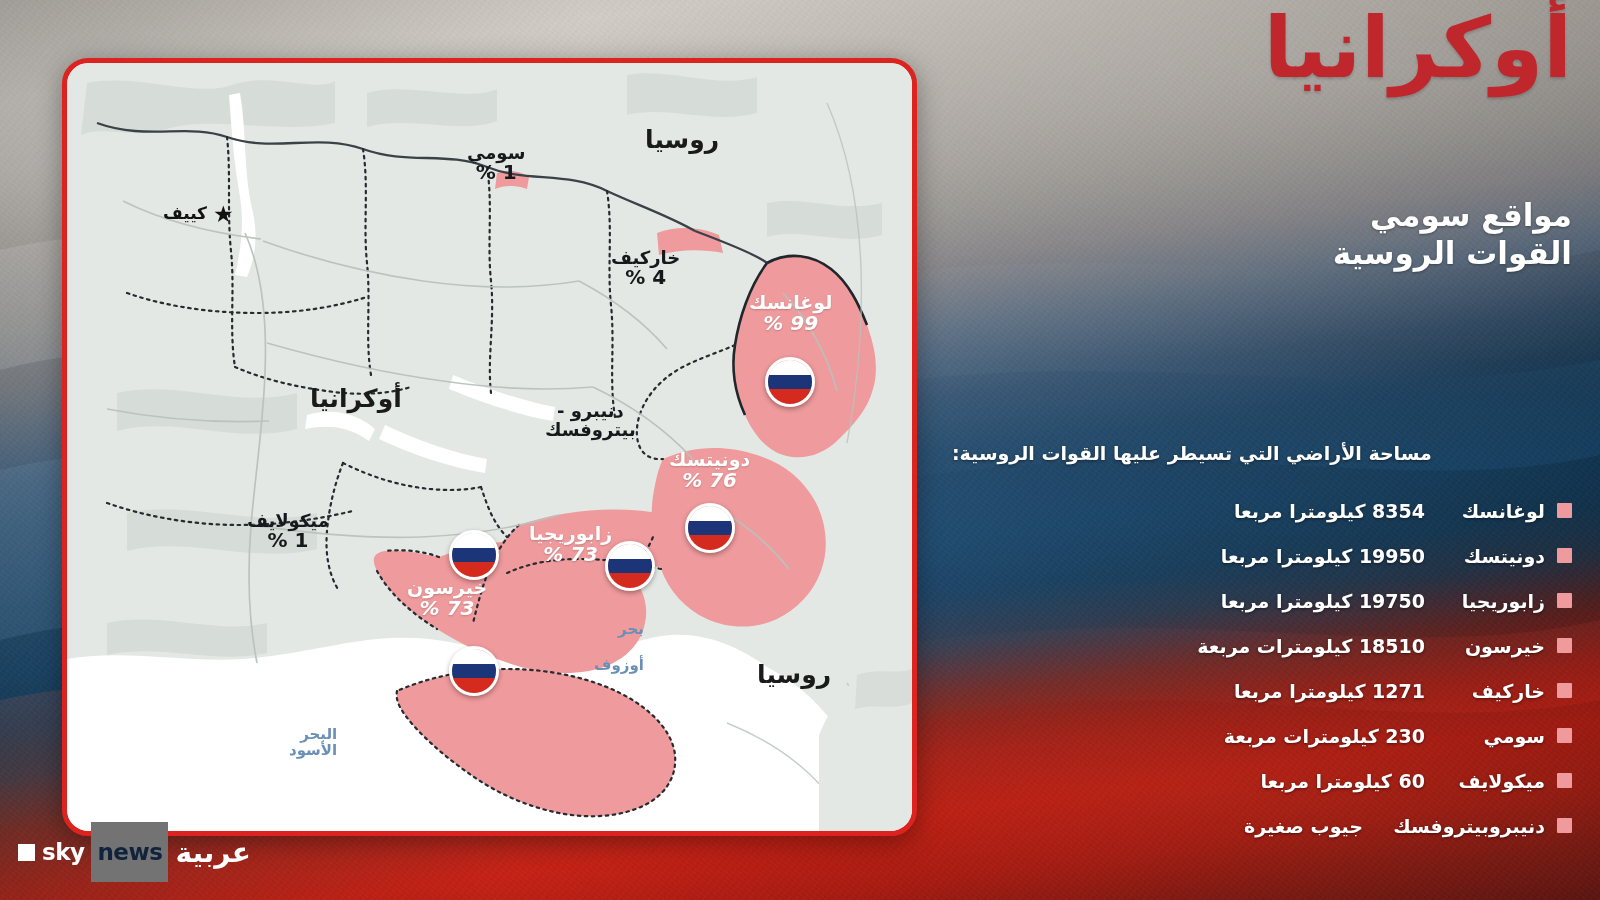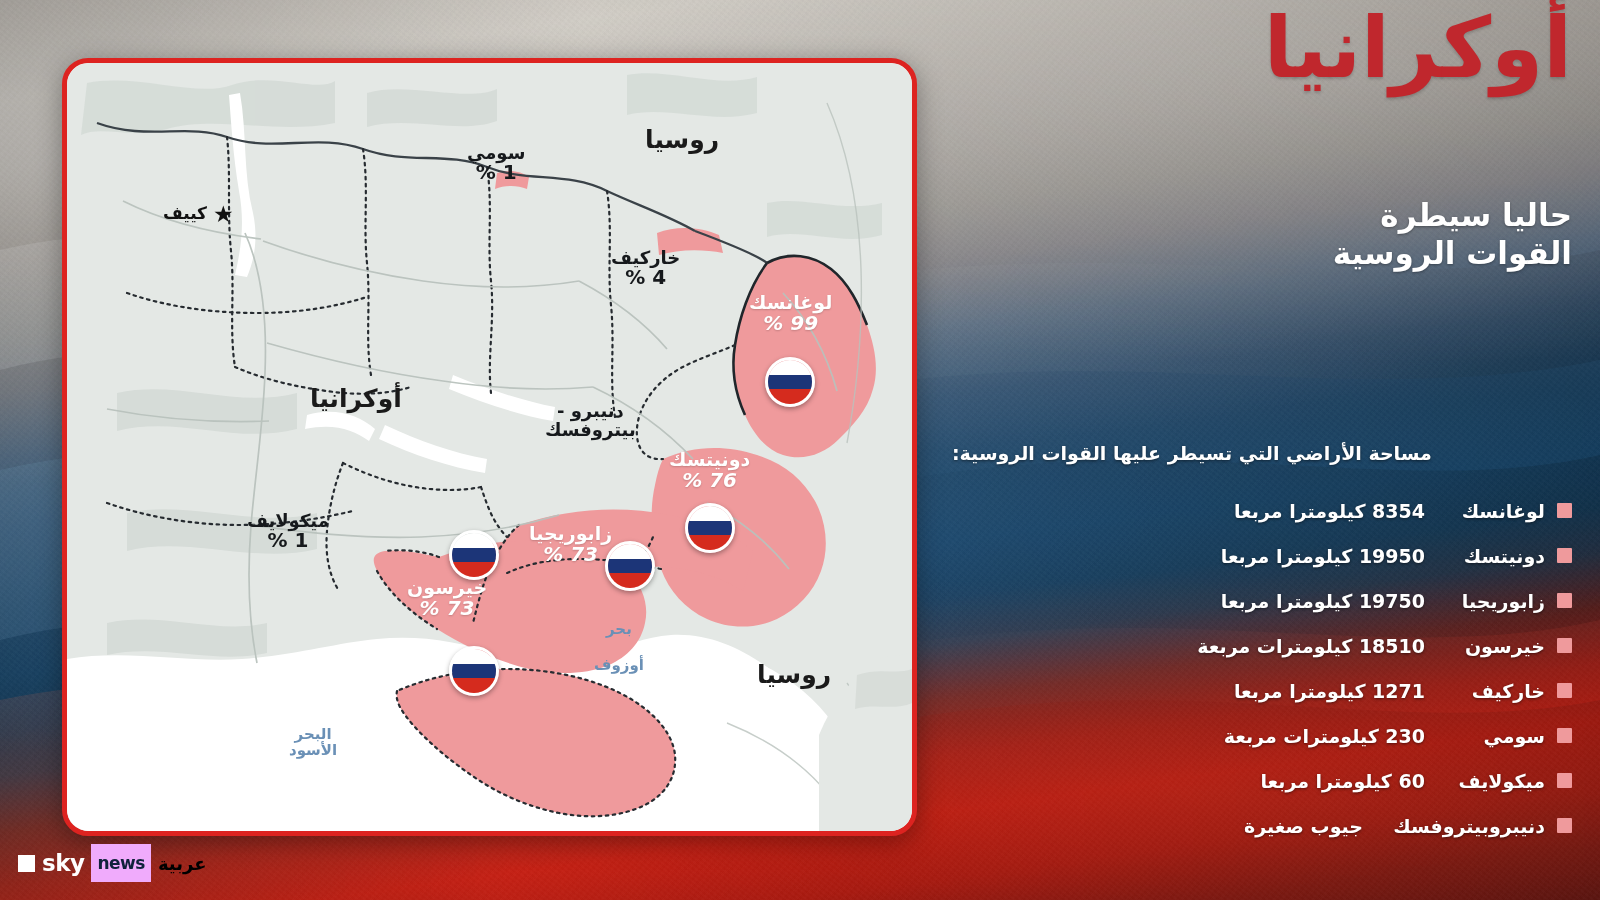--- a/index.html
+++ b/index.html
@@ -53,21 +53,21 @@
   }
   #map-svg{position:absolute;inset:0;width:100%;height:100%;display:block;}
 
   .map-label{
     position:absolute;text-align:center;line-height:1.08;
     font-weight:bold;white-space:nowrap;pointer-events:none;
   }
   .lbl-country{color:#1a1a1a;font-size:25px;}
   .lbl-oblast-out{color:#16191c;font-size:18px;}
   .lbl-oblast-in{color:#ffffff;font-size:19px;text-shadow:0 1px 2px rgba(0,0,0,.18);}
-  .lbl-sea{color:#6a90b6;font-size:15px;}
+  .lbl-sea{color:#6a90b6;font-size:15px;text-align:right;}
   .lbl-city{color:#111;font-size:17px;}
   .pct{display:block;font-size:20px;font-weight:bold;}
   .lbl-oblast-out .pct{color:#16191c;}
   .lbl-oblast-in  .pct{color:#ffffff;font-style:italic;}
   .lbl-crimea-note{display:block;font-size:18px;color:#ffffff;font-weight:bold;line-height:1.12;}
 
   .star-mark{position:absolute;font-size:23px;color:#111;line-height:1;}
 
   .flag-badge{
     position:absolute;width:44px;height:44px;border-radius:50%;
@@ -122,23 +122,23 @@
     text-shadow:0 1px 3px rgba(0,0,0,.5);
   }
 
   
   #logo{
     position:absolute;left:18px;bottom:18px;display:flex;align-items:center;gap:7px;
     direction:ltr;
   }
   #logo .sq{width:17px;height:17px;background:#ffffff;}
   #logo .sky{color:#ffffff;font-size:23px;font-weight:bold;letter-spacing:-.5px;}
-  #logo .news{background:#f0abfc;color:#10223c;font-size:17px;font-weight:bold;
-    padding:9px 6px;letter-spacing:-.5px;}
-  #logo .ar{color:#000000;font-size:18px;font-weight:bold;}
+  #logo .news{background:#737373;color:#10223c;font-size:23px;font-weight:bold;
+    padding:17px 6px;letter-spacing:-.5px;}
+  #logo .ar{color:#ffffff;font-size:28px;font-weight:bold;}
 </style>
 </head>
 <body>
 
 <div id="stage">
 
   <div class="bg-base"></div>
   <svg class="bg-wave" viewBox="0 0 1600 900" preserveAspectRatio="none">
     <defs>
       <linearGradient id="wv1" x1="0" y1="0" x2="1" y2="0">
@@ -382,21 +382,21 @@
       <span>البحر</span>
       <span class="pct" style="font-size:15px;color:#6a90b6;">الأسود</span>
     </div>
   </div>
 
   <div id="right-panel">
 
     <div id="headline">أوكرانيا</div>
 
     <div id="subtitle">
-      <div>حاليا سيطرة</div>
+      <div>مواقع سومي</div>
       <div>القوات الروسية</div>
     </div>
 
 
     <div id="legend-title">مساحة الأراضي التي تسيطر عليها القوات الروسية:</div>
 
     <div id="legend-list">
 
       <div class="legend-row">
         <span class="legend-swatch"></span>

